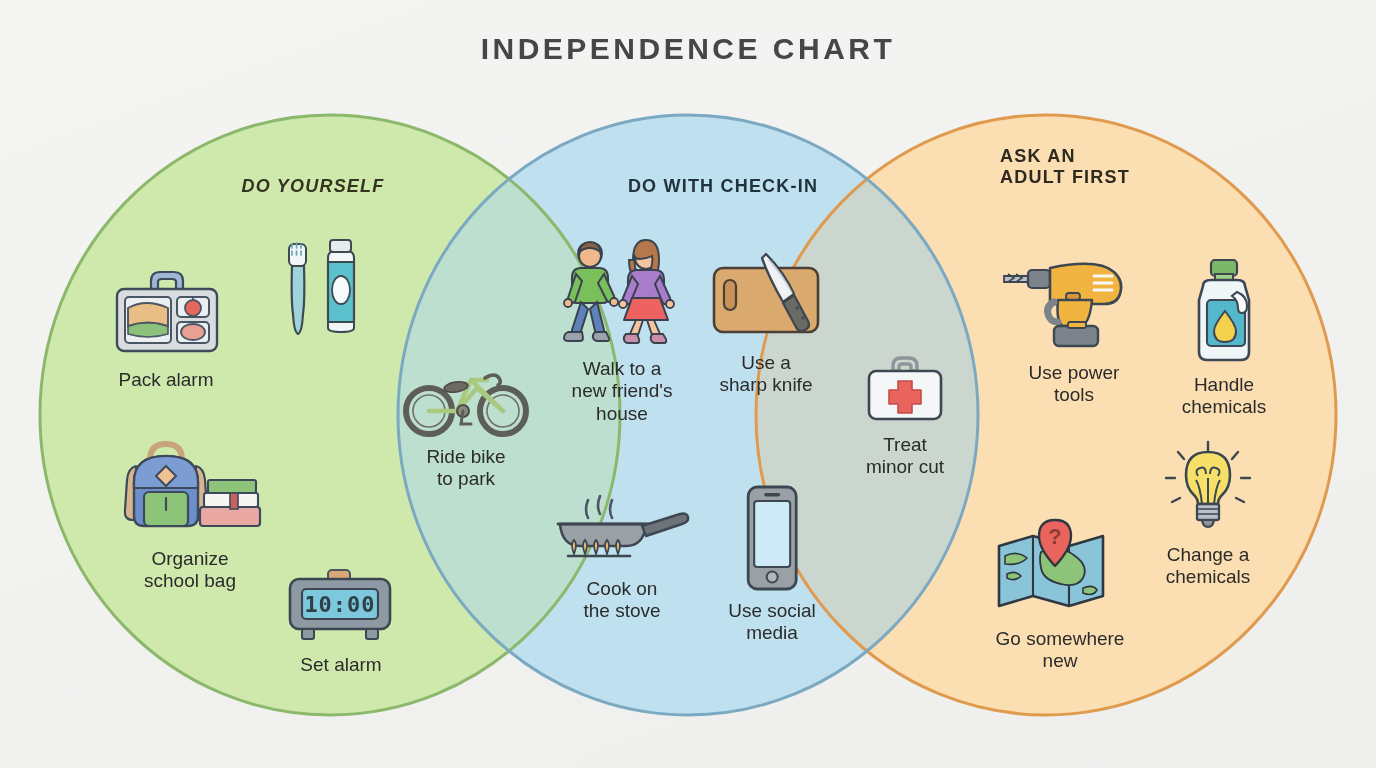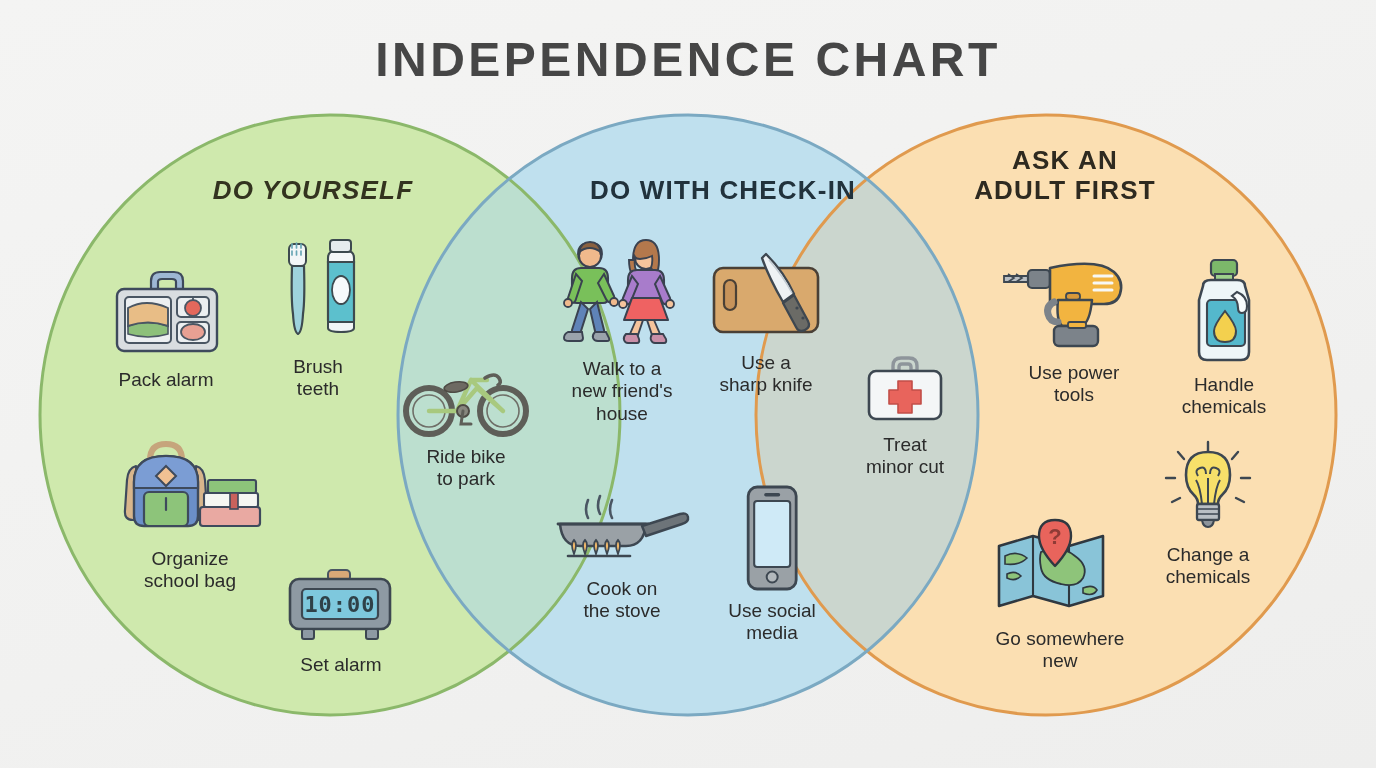--- a/index.html
+++ b/index.html
@@ -20,21 +20,21 @@
     background: linear-gradient(160deg, #f4f4f3 0%, #f1f1f0 55%, #eeeeed 100%);
   }
 
   
   #title {
     position: absolute;
     top: 32px;
     left: 0;
     width: 1376px;
     text-align: center;
-    font-size: 48px;
+    font-size: 30px;
     font-weight: bold;
     letter-spacing: 3.5px;
     color: #464646;
     font-family: "Liberation Sans", sans-serif;
   }
 
   
   #venn {
     position: absolute;
     top: 0; left: 0;
@@ -56,23 +56,23 @@
     display: block;
     font-size: 19px;
     line-height: 1.18;
     color: #2b2b2b;
     white-space: pre-line;
     font-family: "Liberation Sans", sans-serif;
   }
 
   .zone-title {
     position: absolute;
-    text-align: center;
+    text-align: left;
     transform: translateX(-50%);
-    font-size: 26px;
+    font-size: 18px;
     font-weight: bold;
     letter-spacing: 1.2px;
     white-space: pre-line;
     line-height: 1.14;
     font-family: "Liberation Sans", sans-serif;
   }
   #ztitle-left   { color: #33331f; }
   #ztitle-center { color: #21323c; }
   #ztitle-right  { color: #2e2a20; }
 </style>
@@ -141,22 +141,20 @@
         <rect x="23" y="8" width="17" height="22" rx="5" fill="#f2f6f7" stroke="#3d4a4f" stroke-width="2"></rect>
         <path d="M26 12 v-4 M30.5 12 v-5 M35 12 v-4 M26 19 v-4 M30.5 19 v-4 M35 19 v-4" stroke="#6aa7b5" stroke-width="1.7" stroke-linecap="round"></path>
         <path d="M26 30 q-1 34 1 48 q1 18 5 20 q4-2 5-20 q2-14 1-48z" fill="#9ed3dc" stroke="#3d4a4f" stroke-width="2.2" stroke-linejoin="round"></path>
         <path d="M62 22 q0-7 7-7 h12 q7 0 7 7 v4 h-26z" fill="#f4f7f8" stroke="#3d4a4f" stroke-width="2.1"></path>
         <rect x="64" y="4" width="21" height="12" rx="3" fill="#e6ecee" stroke="#3d4a4f" stroke-width="2"></rect>
         <path d="M62 26 h26 v58 q0 11-13 11 q-13 0-13-11z" fill="#5cc0cd" stroke="#3d4a4f" stroke-width="2.2"></path>
         <ellipse cx="75" cy="54" rx="9" ry="14" fill="#f6fafb" stroke="#3d4a4f" stroke-width="1.8"></ellipse>
         <path d="M62 86 h26 v6 q0 4-13 4 q-13 0-13-4z" fill="#f1f5f6" stroke="#3d4a4f" stroke-width="2"></path>
       </svg>
     </span>
-    <span class="lbl">Brush
-teeth</span>
   </div>
 
   <div class="item" style="left:190px; top:430px;">
     <span class="glyph">
       <svg width="160" height="110" viewBox="0 0 160 110">
         <path d="M40 30 q0-16 16-16 q16 0 16 16" fill="none" stroke="#c6a57c" stroke-width="6"></path>
         <path d="M26 36 q-8 2-9 14 l-2 30 q-1 10 8 10 l6 0z" fill="#d8b68c" stroke="#3e4a5c" stroke-width="2.2" stroke-linejoin="round"></path>
         <path d="M86 36 q8 2 9 14 l2 30 q1 10-8 10 l-6 0z" fill="#d8b68c" stroke="#3e4a5c" stroke-width="2.2" stroke-linejoin="round"></path>
         <path d="M24 52 q0-26 32-26 q32 0 32 26 v34 q0 10-10 10 h-44 q-10 0-10-10z" fill="#6b8fc9" stroke="#3e4a5c" stroke-width="2.4"></path>
         <path d="M24 52 q0-26 32-26 q32 0 32 26 v6 h-64z" fill="#7b9dd4" stroke="#3e4a5c" stroke-width="2.2"></path>

